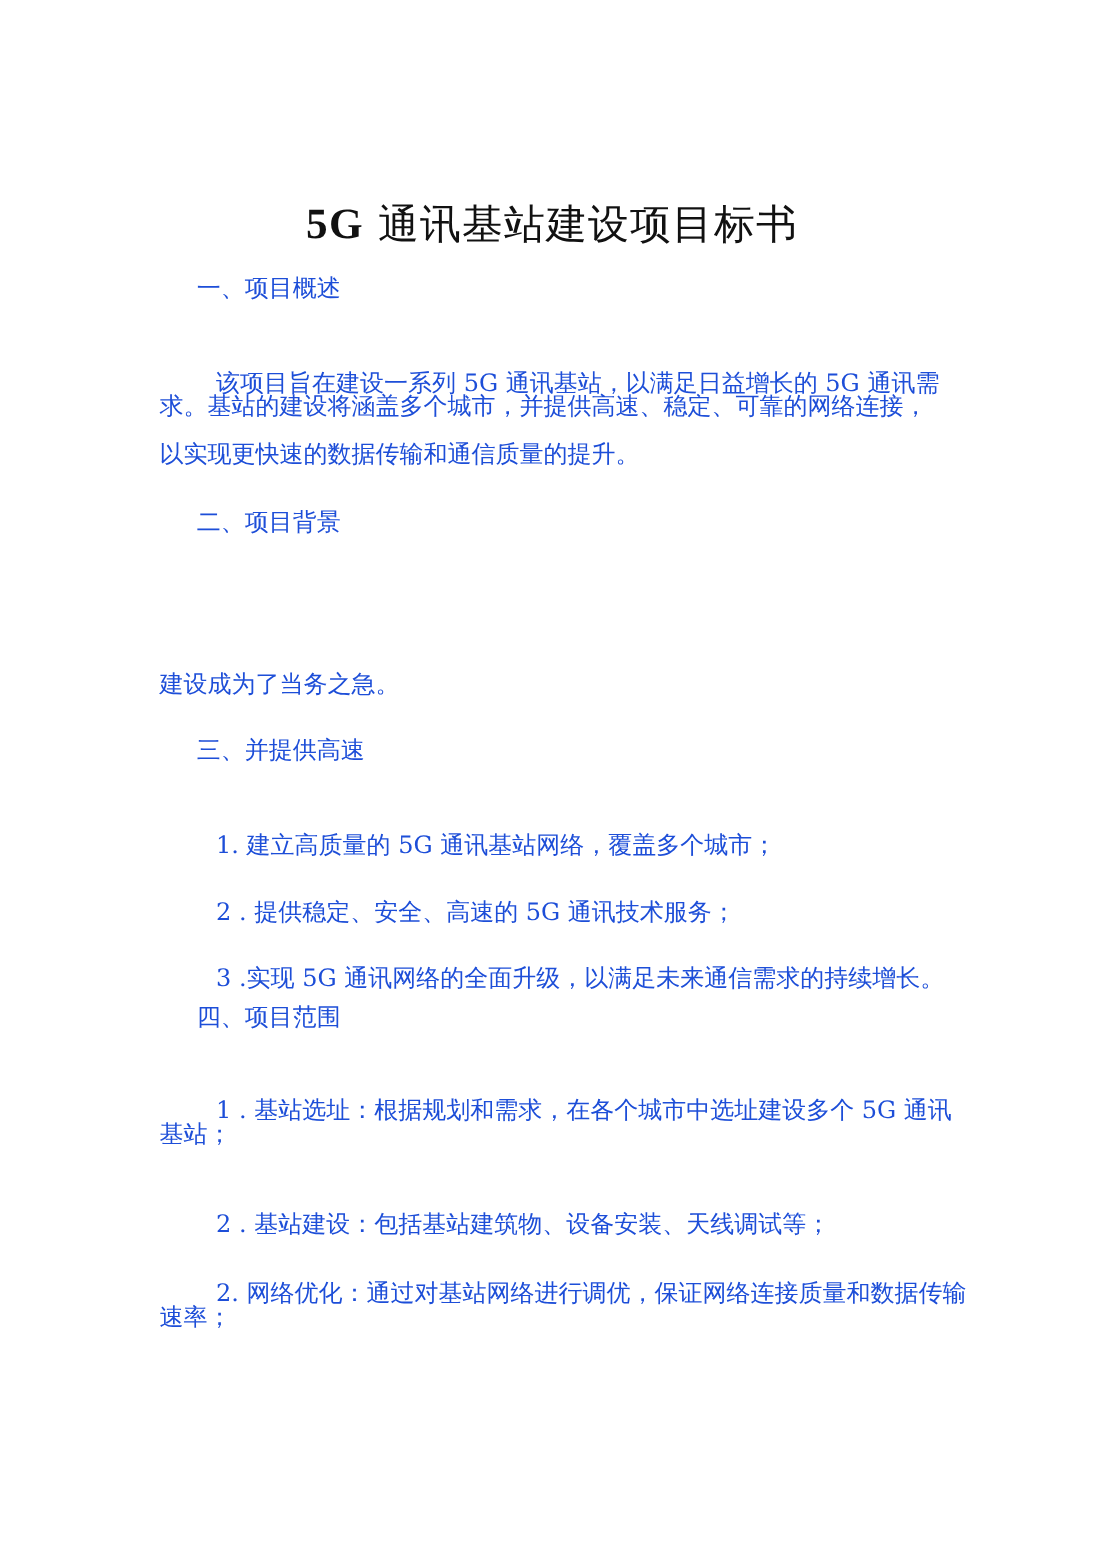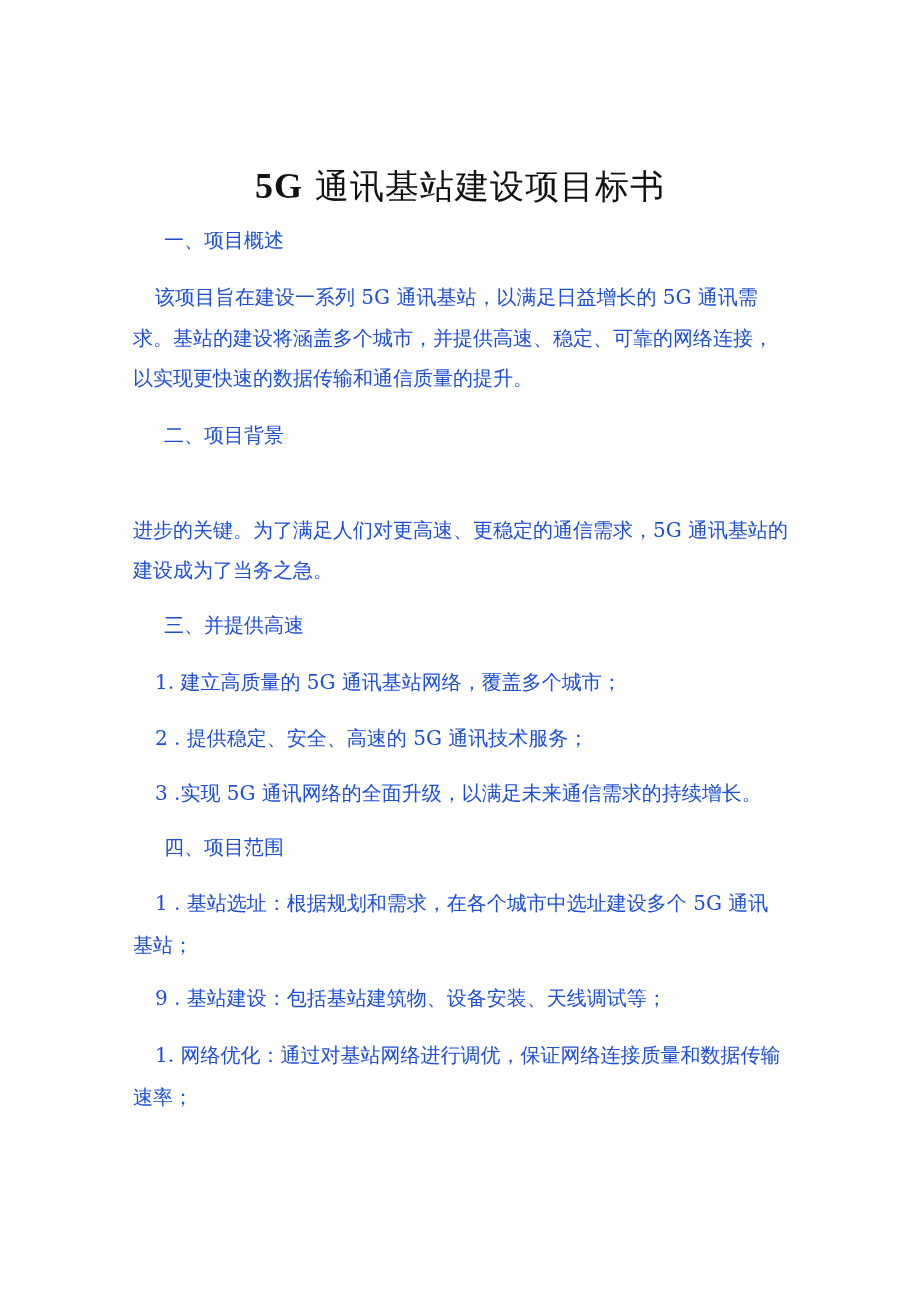--- a/index.html
+++ b/index.html
@@ -3,46 +3,45 @@
 <meta charset="utf-8">
 <style>
   html, body { margin: 0; padding: 0; background: #ffffff; }
   body { width: 920px; height: 1301px; position: relative; overflow: hidden;
          font-family: "DejaVu Serif", "Liberation Serif", serif; color: #1a1a1a; }
   .page { position: absolute; left: 0; top: 0; width: 920px; height: 1126px; background: #fff; }
   .title { position: absolute; left: 0; width: 920px; top: 164px; text-align: center;
            font-size: 34px; line-height: 44px; letter-spacing: 1px; color: #111; }
   .title .num { font-family: "Liberation Serif", serif; font-weight: bold; font-size: 36px; }
   .line { position: absolute; left: 133px; font-size: 20px; line-height: 28px; white-space: nowrap; color: #1d4ed8; }
-  .ind { left: 155px; }
+  .ind { left: 180px; margin-top: 22px; }
   .sec { left: 164px; }
 </style>
 </head>
 <body>
 
 <div class="page">
 
   <div class="title">
     <span class="num">5G</span><span> 通讯基站建设项目标书</span>
   </div>
 
   <div class="line sec" style="top:226px">一、项目概述</div>
   <div class="line ind" style="top:283px">该项目旨在建设一系列 5G 通讯基站，以满足日益增长的 5G 通讯需</div>
   <div class="line" style="top:364px">以实现更快速的数据传输和通信质量的提升。</div>
   <div class="line" style="top:324px">求。基站的建设将涵盖多个城市，并提供高速、稳定、可靠的网络连接，</div>
 
   <div class="line sec" style="top:421px">二、项目背景</div>
-  <div class="line" style="top:516px">进步的关键。为了满足人们对更高速、更稳定的通信需求，5G 通讯基站的</div>
   <div class="line" style="top:556px">建设成为了当务之急。</div>
 
   <div class="line sec" style="top:611px">三、并提供高速</div>
   <div class="line ind" style="top:668px">1. 建立高质量的 5G 通讯基站网络，覆盖多个城市；</div>
   <div class="line ind" style="top:724px">2  . 提供稳定、安全、高速的 5G 通讯技术服务；</div>
   <div class="line ind" style="top:779px">3  .实现 5G 通讯网络的全面升级，以满足未来通信需求的持续增长。</div>
 
   <div class="line sec" style="top:833px">四、项目范围</div>
   <div class="line ind" style="top:889px">1  . 基站选址：根据规划和需求，在各个城市中选址建设多个 5G 通讯</div>
   <div class="line" style="top:931px">基站；</div>
-  <div class="line ind" style="top:984px">9     . 基站建设：包括基站建筑物、设备安装、天线调试等；</div>
-  <div class="line ind" style="top:1041px">1. 网络优化：通过对基站网络进行调优，保证网络连接质量和数据传输</div>
+  <div class="line ind" style="top:984px">2     . 基站建设：包括基站建筑物、设备安装、天线调试等；</div>
+  <div class="line ind" style="top:1041px">2. 网络优化：通过对基站网络进行调优，保证网络连接质量和数据传输</div>
   <div class="line" style="top:1083px">速率；</div>
 
 </div>
 
 </body></html>

